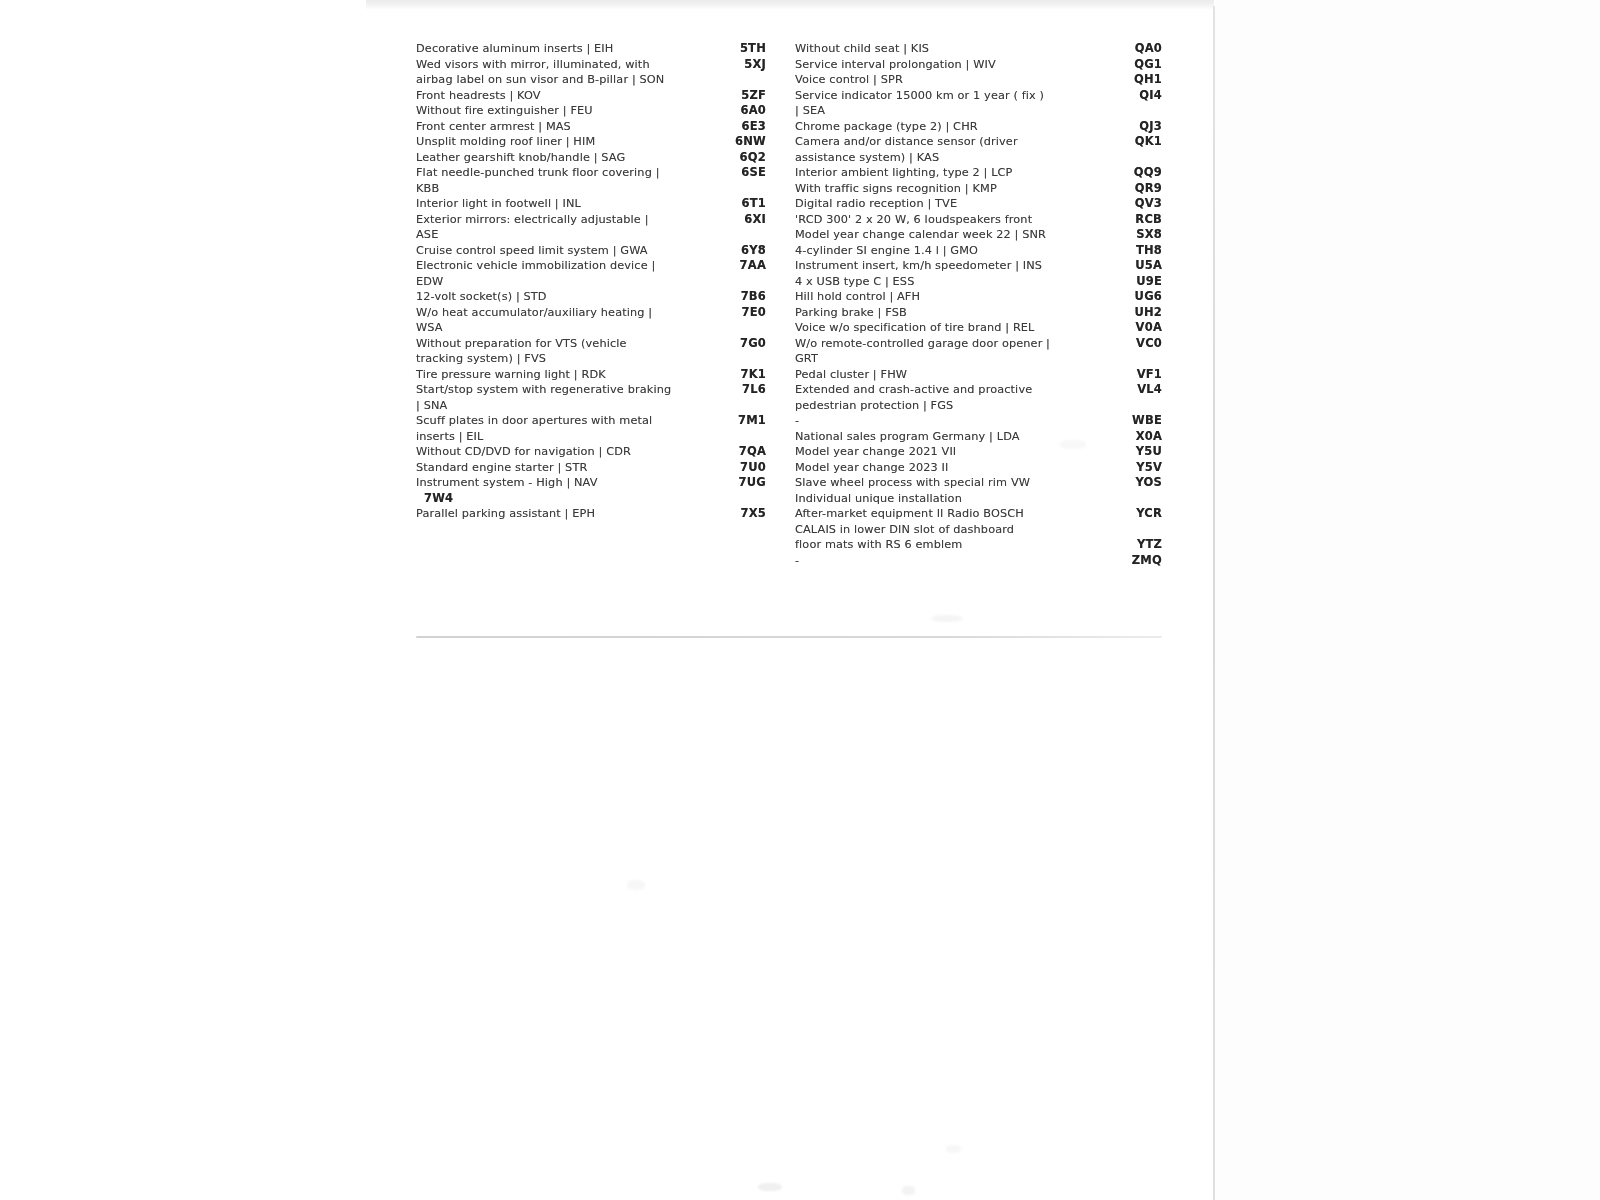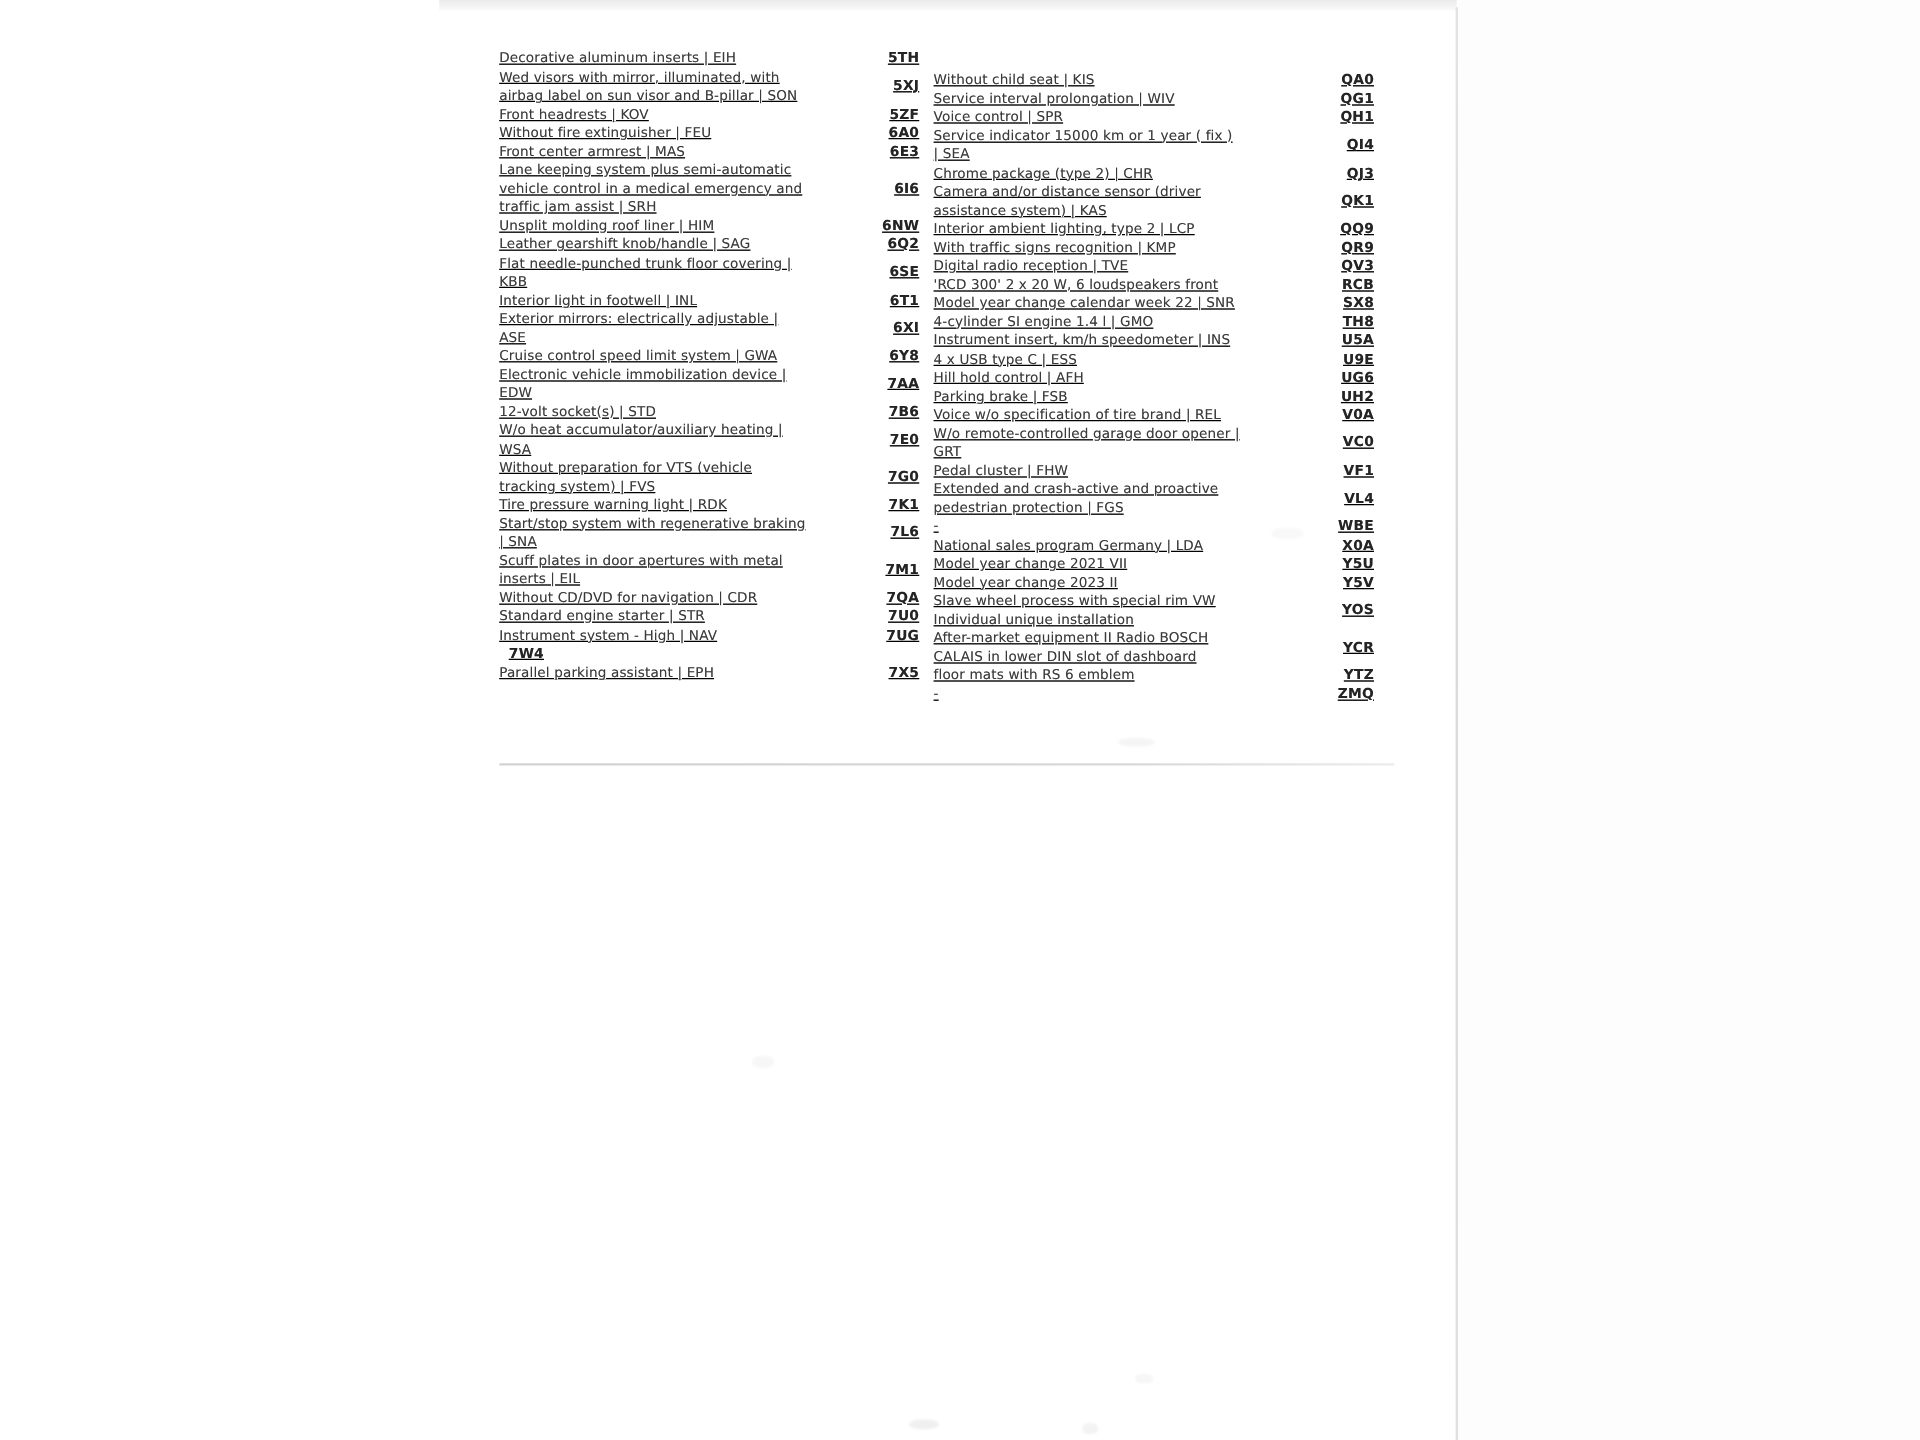--- a/index.html
+++ b/index.html
@@ -57,27 +57,26 @@
   .smudge.s4 { left: 946px;  top: 1145px; width: 15px; height: 8px;  background: #f7f7f7; }
   .smudge.s5 { left: 932px;  top: 615px;  width: 30px; height: 7px;  background: #f5f5f5; }
   .smudge.s6 { left: 1060px; top: 440px;  width: 26px; height: 9px;  background: #f8f8f8; }
 
   
   .eq-column {
     position: absolute;
     top: 41px;
   }
   #column-left  { left: 416px; width: 350px; }
-  #column-right { left: 778px; width: 367px; margin-top: 18px; }
+  #column-right { left: 795px; width: 367px; }
 
   .entry {
     display: flex;
-    align-items: center;
+    align-items: flex-start;
     justify-content: space-between;
-    text-decoration: underline;
   }
   .desc { flex: 1 1 auto; min-width: 0; }
   .line {
     font-size: 11.3px;
     line-height: 15.5px;
     letter-spacing: 0.12px;
     color: #3a3a3a;
     white-space: nowrap;
     text-shadow: 0 0 0.5px rgba(70,70,70,0.45);
   }
@@ -129,28 +128,20 @@
         <div class="code">6A0</div>
       </div>
       <div class="entry">
         <div class="desc">
           <div class="line">Front center armrest | MAS</div>
         </div>
         <div class="code">6E3</div>
       </div>
       <div class="entry">
         <div class="desc">
-          <div class="line">Lane keeping system plus semi-automatic</div>
-          <div class="line">vehicle control in a medical emergency and</div>
-          <div class="line">traffic jam assist | SRH</div>
-        </div>
-        <div class="code">6I6</div>
-      </div>
-      <div class="entry">
-        <div class="desc">
           <div class="line">Unsplit molding roof liner | HIM</div>
         </div>
         <div class="code">6NW</div>
       </div>
       <div class="entry">
         <div class="desc">
           <div class="line">Leather gearshift knob/handle | SAG</div>
         </div>
         <div class="code">6Q2</div>
       </div>

